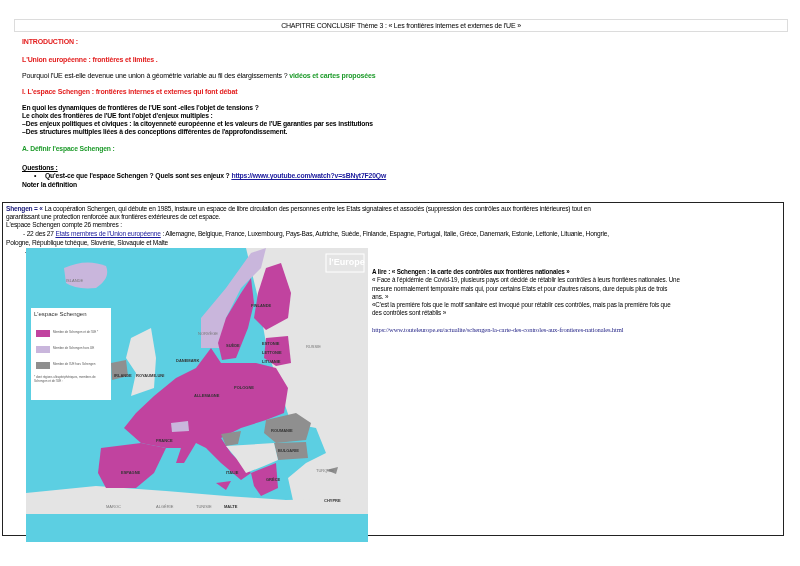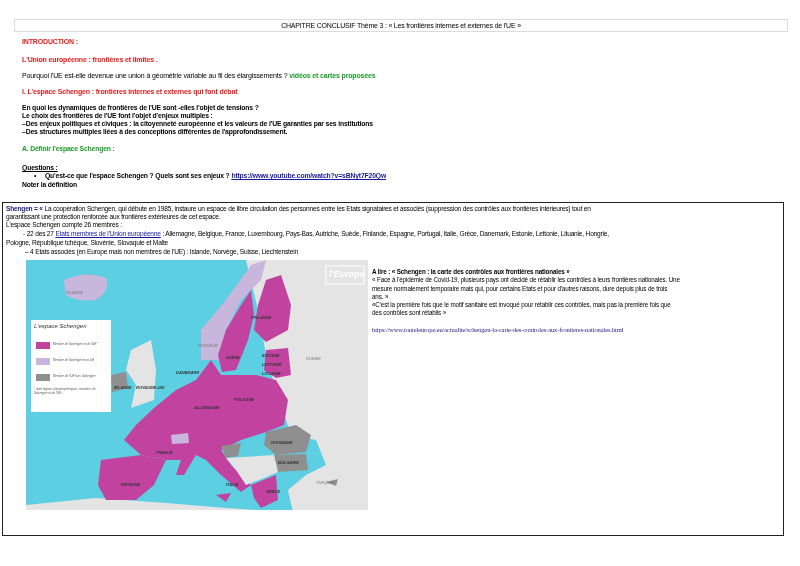--- a/index.html
+++ b/index.html
@@ -9,21 +9,21 @@
   .title-box { position:absolute; left:14px; top:19px; width:772px; height:11px;
                border:1px solid #dcdcdc; font-size:7px; text-align:center; line-height:11px;
                letter-spacing:-0.2px; }
   .line { position:absolute; left:22px; font-size:7px; white-space:nowrap; letter-spacing:-0.15px; }
   .red { color:#e31d1d; font-weight:bold; }
   .green { color:#1e9b2b; font-weight:bold; }
   .bold { font-weight:bold; }
   .link { color:#1a1a9c; text-decoration:underline; font-weight:bold; }
   .box { position:absolute; left:2px; top:202px; width:780px; height:332px; border:1px solid #222; }
   .box .t { position:absolute; font-size:6.6px; white-space:nowrap; letter-spacing:-0.2px; }
-  .map { position:absolute; left:26px; top:260px; width:342px; height:250px; background:#5ccfe2; overflow:hidden;font-style:italic; }
+  .map { position:absolute; left:26px; top:248px; width:342px; height:294px; background:#5ccfe2; overflow:hidden; }
   .read { position:absolute; left:372px; top:268px; font-size:6.3px; line-height:8.3px; letter-spacing:-0.15px; }
   .read .url { color:#2a2a8a; font-family:"Liberation Serif", serif; font-size:6.6px; }
   .land { fill:#e4e4e4; }
   .member { fill:#c1439f; }
   .assoc { fill:#c9b6dc; }
   .ueonly { fill:#8f8f8f; }
 </style>
 </head>
 <body>
 

